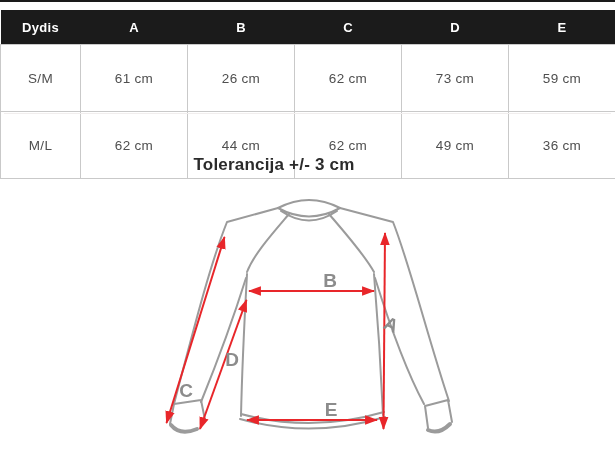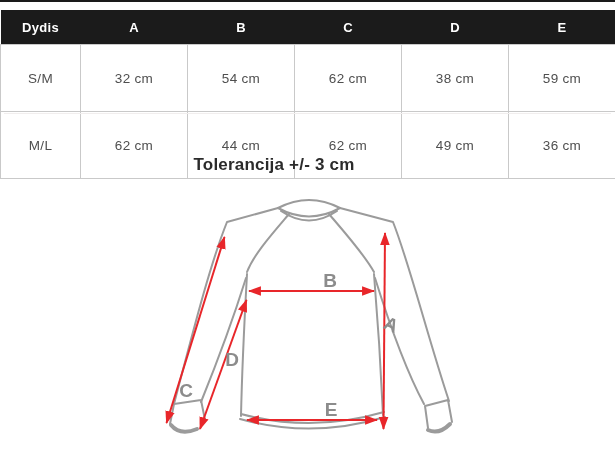--- a/index.html
+++ b/index.html
@@ -56,24 +56,24 @@
       <th>A</th>
       <th>B</th>
       <th>C</th>
       <th>D</th>
       <th>E</th>
     </tr>
   </thead>
   <tbody>
     <tr>
       <td>S/M</td>
-      <td>32 cm</td>
-      <td>54 cm</td>
+      <td>61 cm</td>
+      <td>26 cm</td>
       <td>62 cm</td>
-      <td>38 cm</td>
+      <td>73 cm</td>
       <td>59 cm</td>
     </tr>
     <tr>
       <td>M/L</td>
       <td>62 cm</td>
       <td>44 cm</td>
       <td>62 cm</td>
       <td>49 cm</td>
       <td>36 cm</td>
     </tr>

